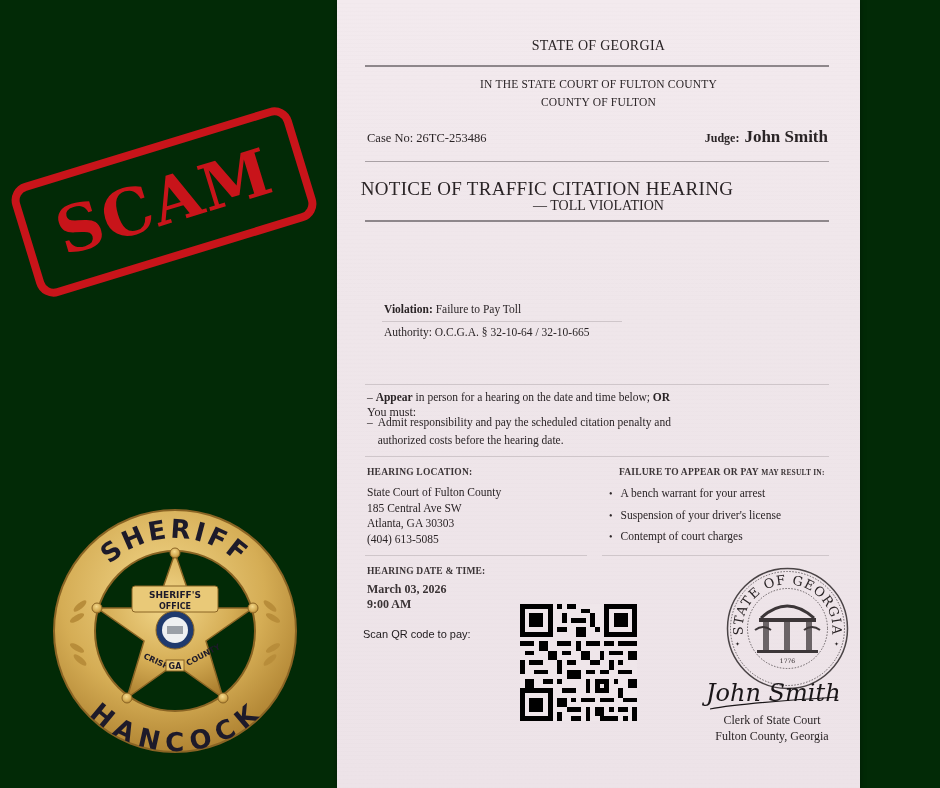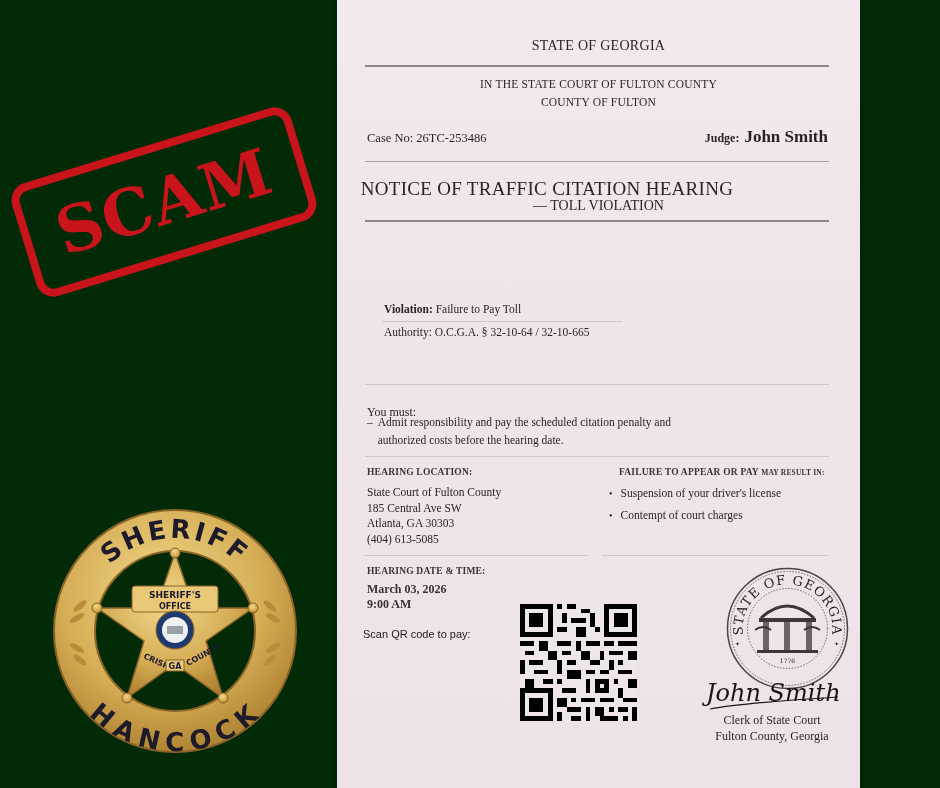--- a/index.html
+++ b/index.html
@@ -154,39 +154,44 @@
   </div>
   <div class="hr" style="left:45px; width:240px; top:321px; background:#cfc6ca;"></div>
   <div class="abs authority">
     <span>Authority:</span>
     <span>O.C.G.A. § 32-10-64 / 32-10-665</span>
   </div>
 
   <div class="abs you-must">You must:</div>
   <div class="hr" style="left:28px; width:464px; top:384px; background:#cfc6ca;"></div>
 
+  <div class="abs must-1">
+    <span>–</span>
+    <span class="b">Appear</span><span> in person for a hearing on the date and time below; </span><span class="b">OR</span>
+  </div>
   <div class="abs must-2" style="display:flex;">
     <span style="margin-right:5px;">–</span>
     <span style="width:340px;">Admit responsibility and pay the scheduled citation penalty and authorized costs before the hearing date.</span>
   </div>
   <div class="hr" style="left:28px; width:464px; top:456px; background:#cfc6ca;"></div>
 
   <div class="abs sec-label loc-label">HEARING LOCATION:</div>
   <div class="abs loc-lines">
     <div>State Court of Fulton County</div>
     <div>185 Central Ave SW</div>
     <div>Atlanta, GA 30303</div>
     <div>(404) 613-5085</div>
   </div>
 
   <div class="abs sec-label fail-label">
     <span>FAILURE TO APPEAR OR PAY</span>
     <span class="small">MAY RESULT IN:</span>
   </div>
   <ul class="abs fail-list">
+    <li>A bench warrant for your arrest</li>
     <li>Suspension of your driver's license</li>
     <li>Contempt of court charges</li>
   </ul>
   <div class="hr" style="left:28px; width:222px; top:555px; background:#cfc6ca;"></div>
   <div class="hr" style="left:265px; width:227px; top:555px; background:#cfc6ca;"></div>
 
   <div class="abs sec-label date-label">HEARING DATE &amp; TIME:</div>
   <div class="abs date-val">
     <div>March 03, 2026</div>
     <div>9:00 AM</div>

